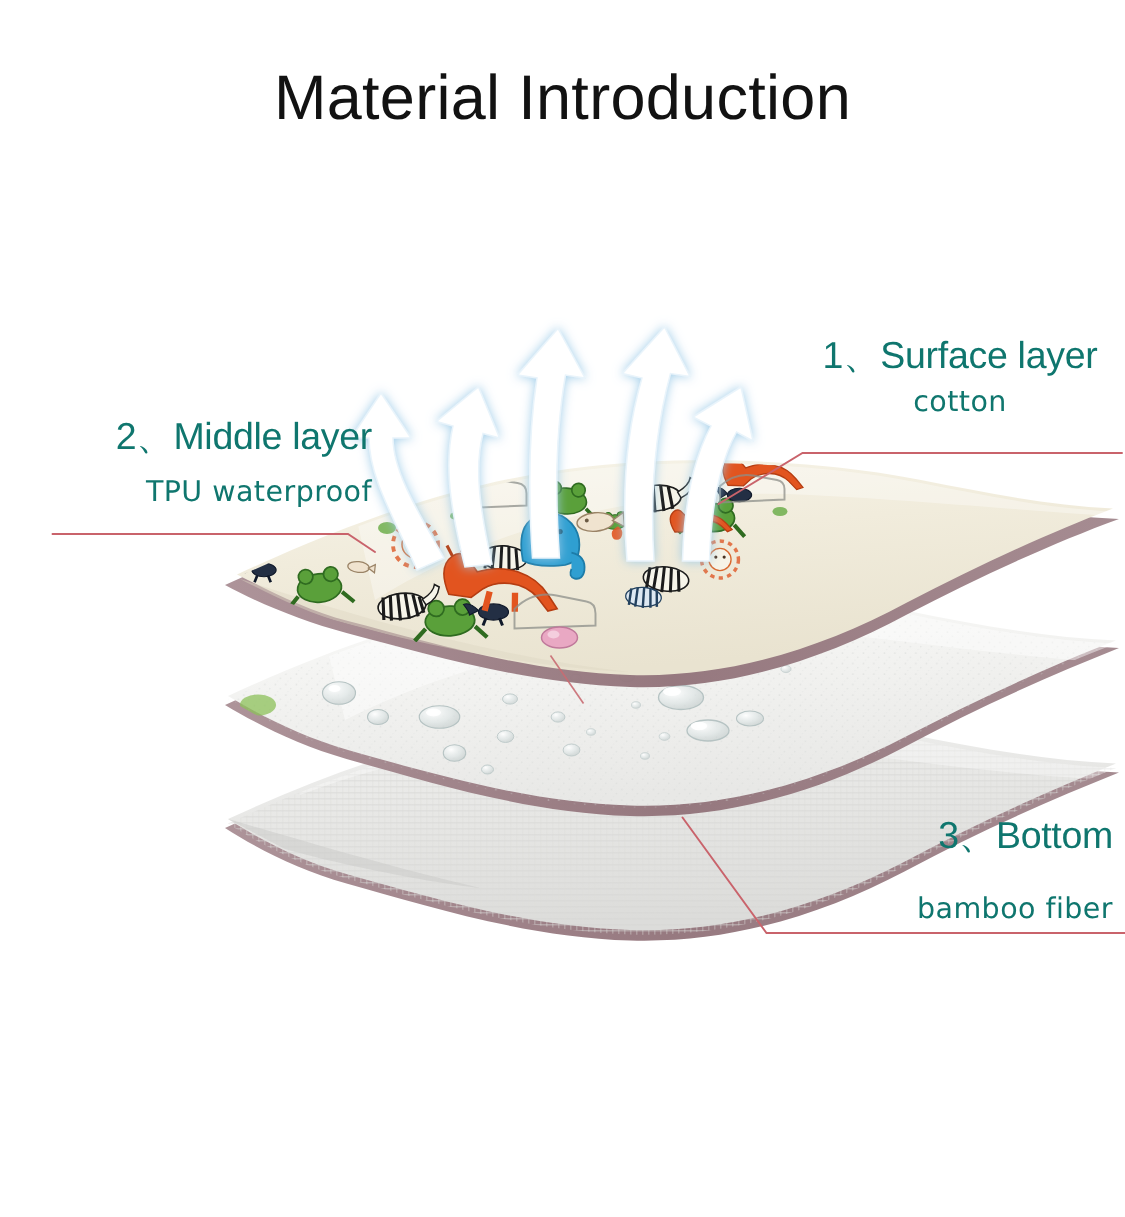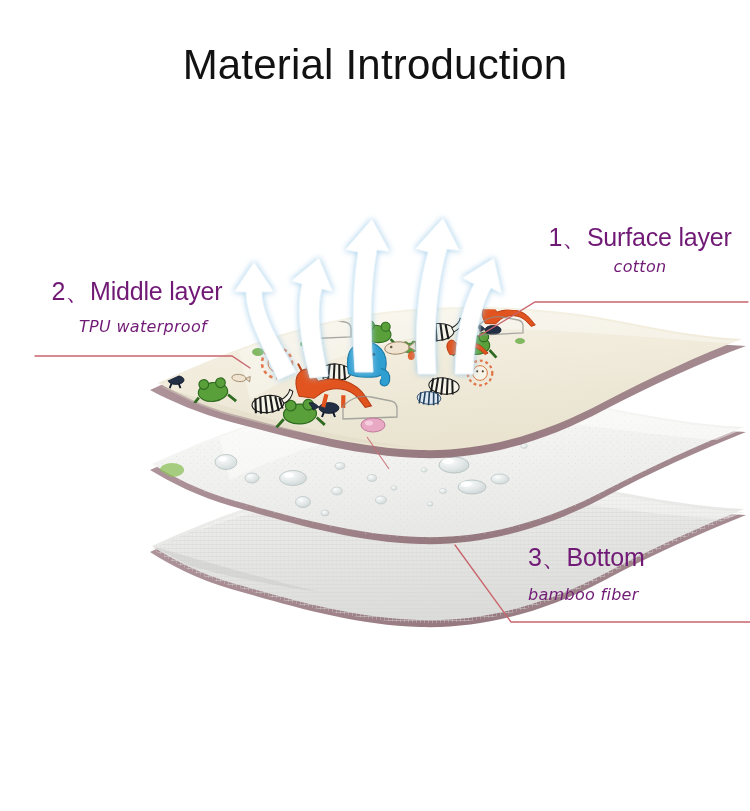--- a/index.html
+++ b/index.html
@@ -43,65 +43,64 @@
   #art {
     position: absolute;
     left: 0; top: 0;
     width: 750px; height: 811px;
     pointer-events: none;
   }
 
   
   .callout {
     position: absolute;
-    color: #701a75;
+    color: #0f766e;
     line-height: 1.24;
     white-space: nowrap;
   }
   .cal-head {
     font-family: "Liberation Sans", sans-serif;
     font-size: 25px;
     font-weight: 400;
     letter-spacing: -0.2px;
   }
   .cal-sub {
     font-family: "DejaVu Sans", sans-serif;
-    font-size: 16px;
-    font-style: italic;
+    font-size: 19px;
     font-weight: 400;
     letter-spacing: 0.3px;
   }
 
   
   #callout-1 {
     left: 536px;
     top: 222px;
     text-align: center;
     width: 208px;
   }
   #callout-1 .cal-sub { display:block; margin-top: 4px; }
 
   
   #callout-2 {
     left: 18px;
     top: 276px;
-    text-align: center;
+    text-align: right;
     width: 230px;
   }
   #callout-2 .cal-head { display:block; margin-left: 8px; }
   #callout-2 .cal-sub  { display:block; margin-top: 8px; line-height: 1.45; margin-left: 20px; }
 
   
   #callout-3 {
     left: 528px;
     top: 542px;
-    text-align: left;
+    text-align: right;
     width: 214px;
   }
-  #callout-3 .cal-sub { display:block; margin-top: 12px; }
+  #callout-3 .cal-sub { display:block; margin-top: 22px; }
 </style>
 </head>
 <body>
 
 <div id="stage">
 
   <div id="title">Material Introduction</div>
 
   <svg id="art" viewBox="0 0 750 811">
     <defs>

